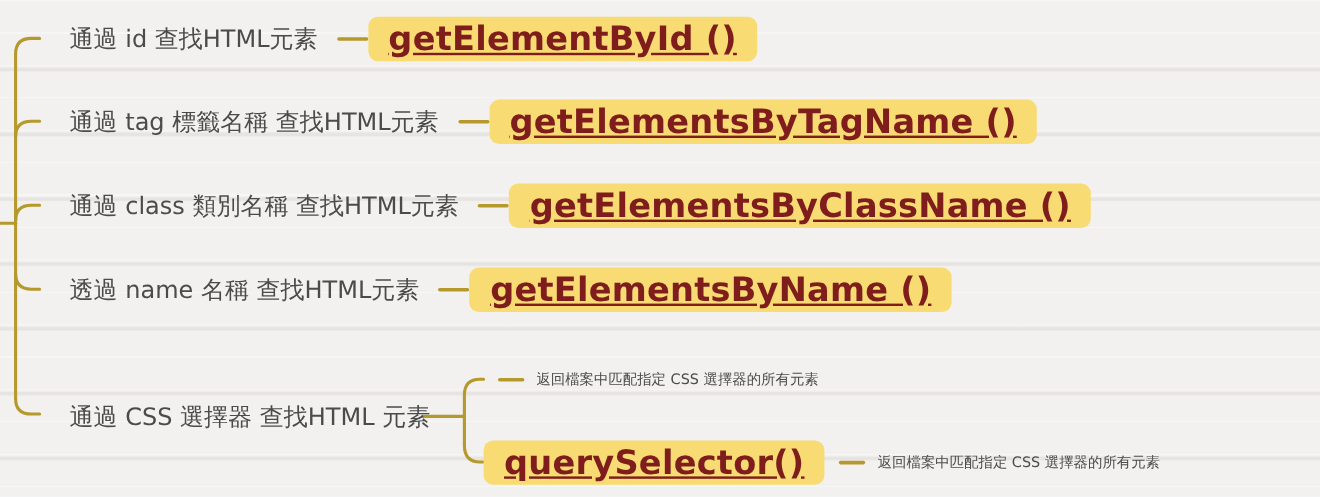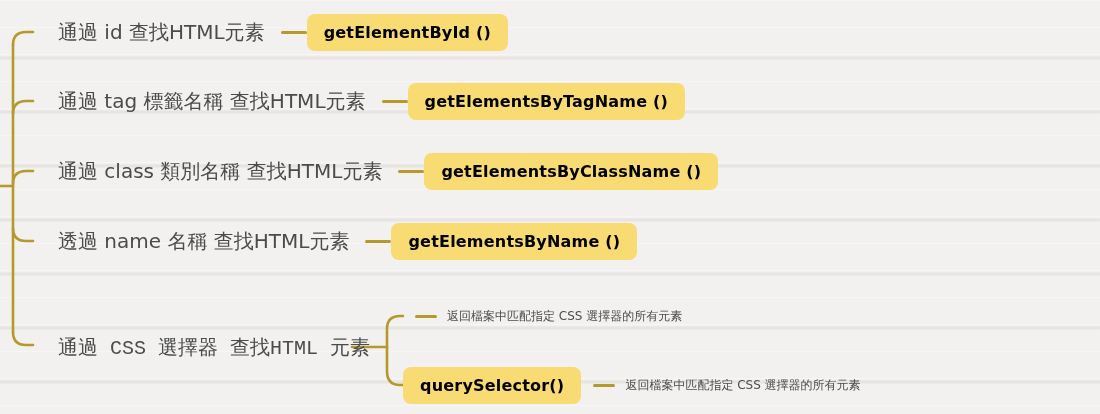--- a/index.html
+++ b/index.html
@@ -56,40 +56,41 @@
     margin-left: 16px;
     flex: none;
   }
   .method-box {
     background: #f8db72;
     border-radius: 8px;
     height: 37px;
     display: flex;
     align-items: center;
     padding: 0 17px;
-    font-size: 16px;
+    font-size: 28px;
     font-weight: 700;
-    color: #000000;
+    color: #7f1d1d;
     letter-spacing: 0.2px;
+    text-decoration: underline;
   }
   .leaf-row .dash {
     width: 22px;
     margin-left: 12px;
     margin-right: 10px;
   }
   .leaf-desc {
     font-size: 12px;
     color: #4b4b4b;
   }
   
   .r1 { left: 38px; top: 12px; }
   .r2 { left: 38px; top: 81px; }
   .r3 { left: 38px; top: 151px; }
   .r4 { left: 38px; top: 221px; text-align: center; }
-  .r5 { left: 38px; top: 327px; font-family: Liberation Mono, monospace; }
+  .r5 { left: 38px; top: 327px; }
   .leaf1 { left: 403px; top: 296px; }
   .leaf2 { left: 403px; top: 365px; }
 </style>
 </head>
 <body>
 
 <div class="canvas">
 
   <svg class="connectors" viewBox="0 0 1100 414" xmlns="http://www.w3.org/2000/svg">
     <path d="M 0,186 L 13,186"></path>

